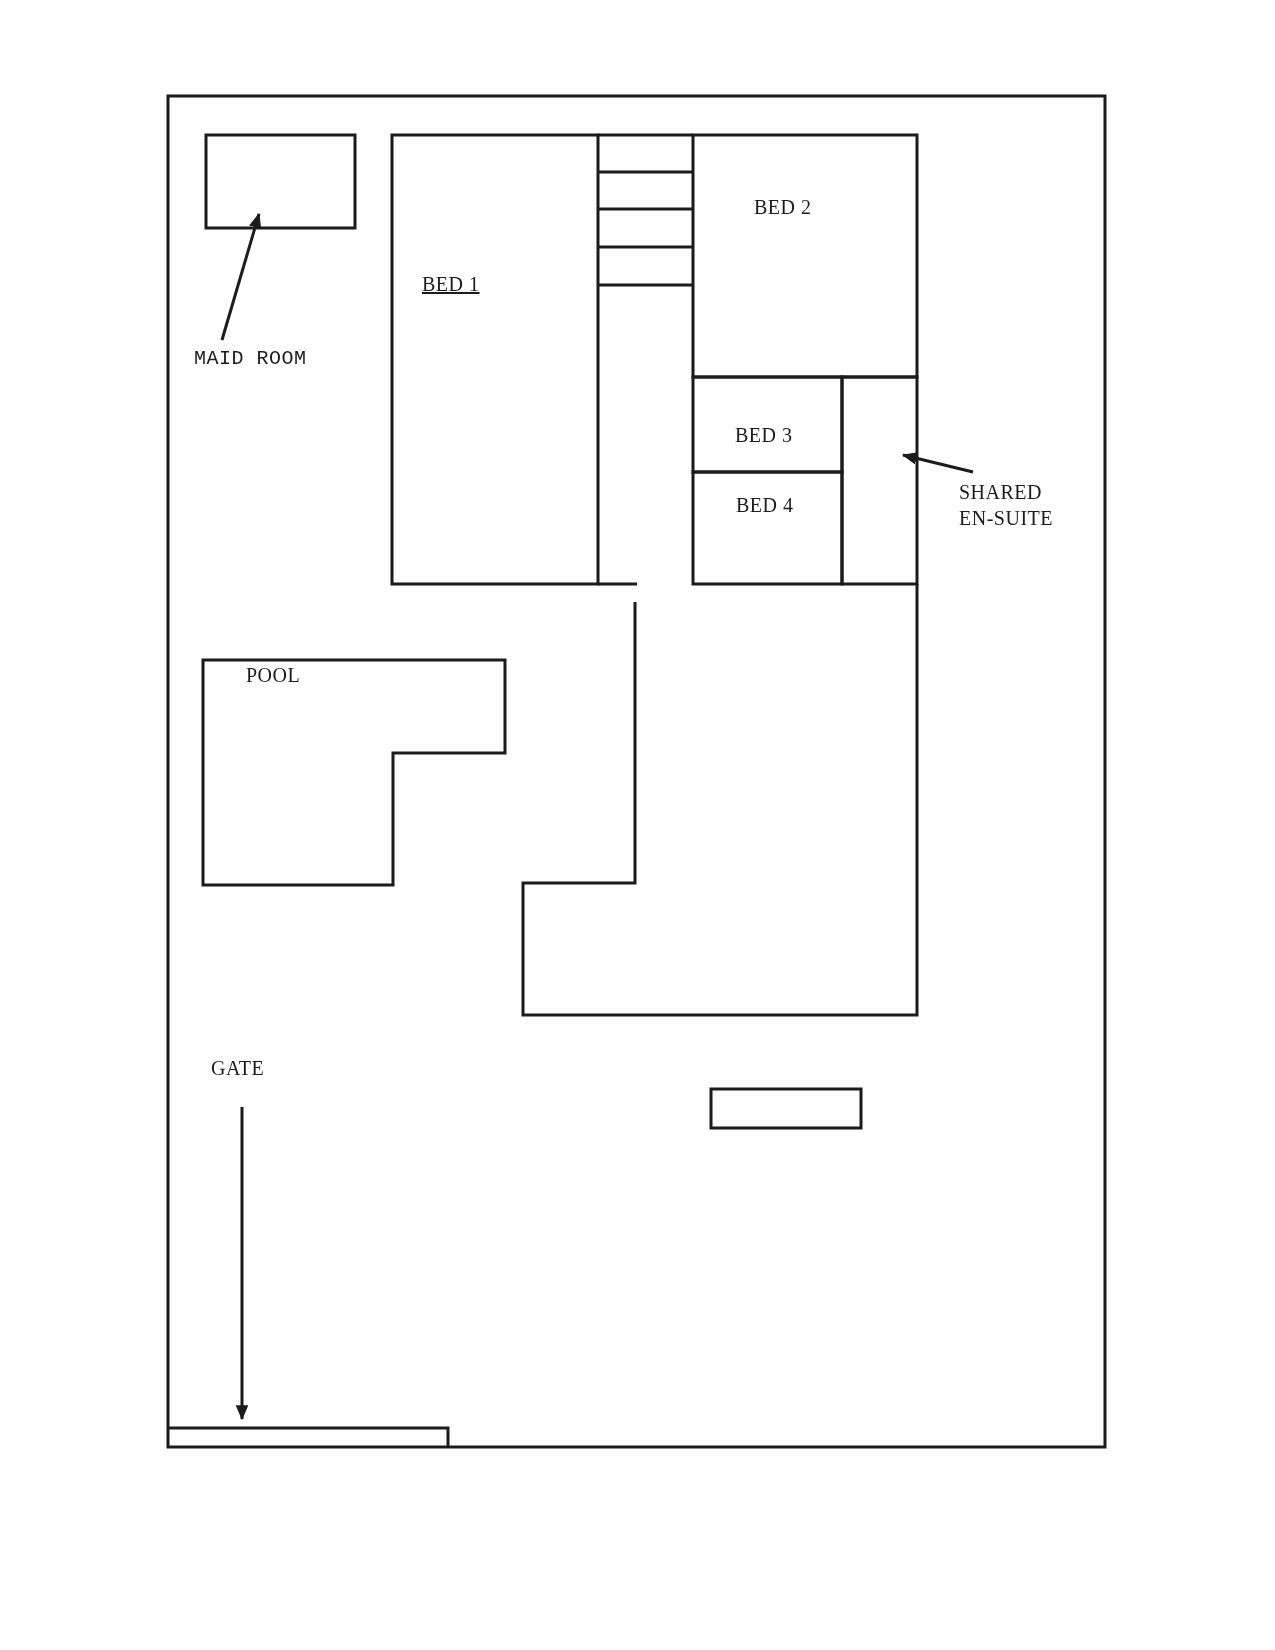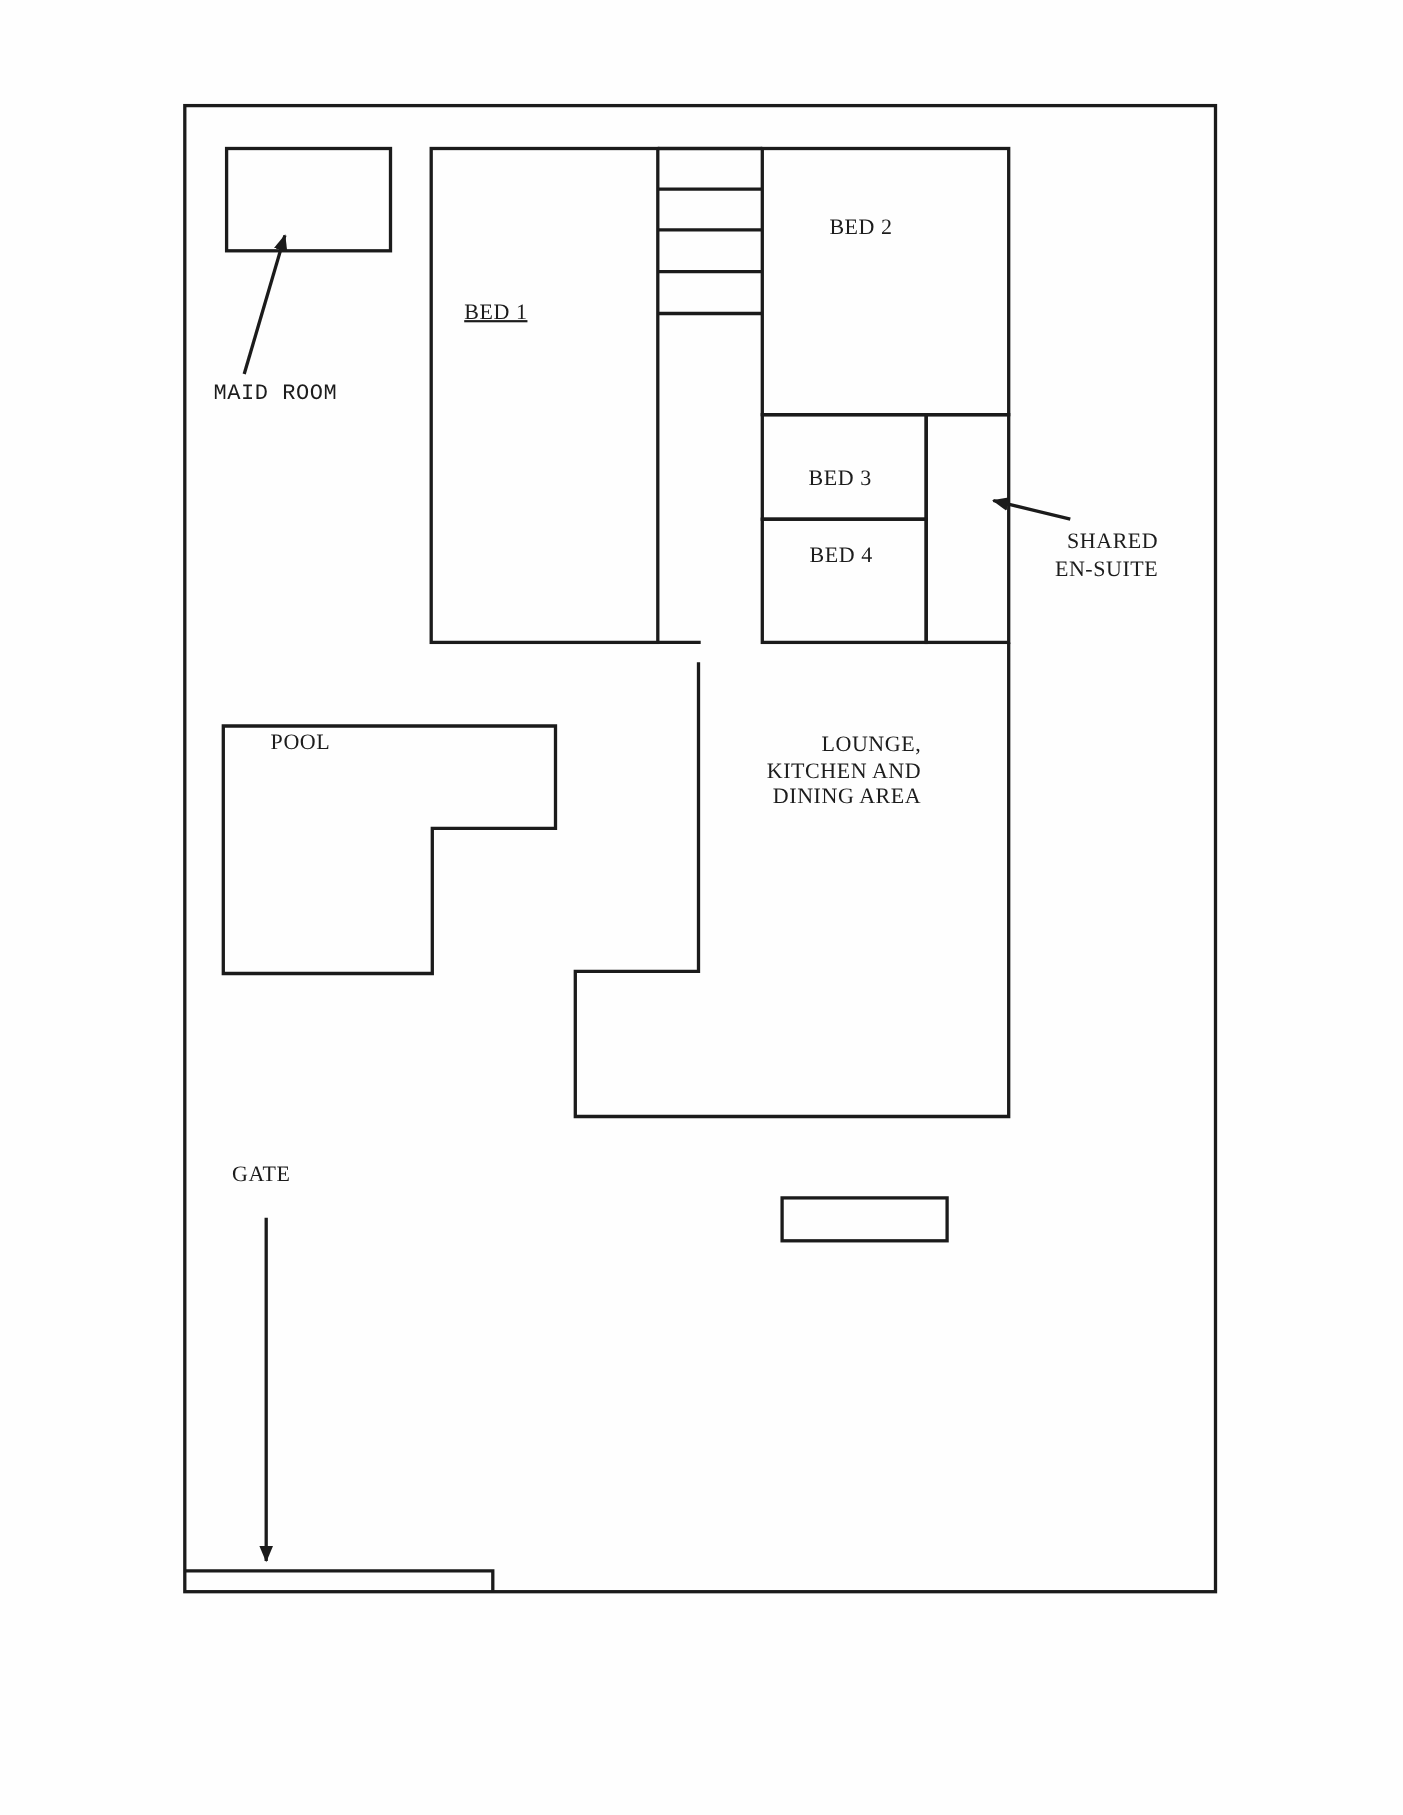--- a/index.html
+++ b/index.html
@@ -23,21 +23,21 @@
     height: 1650px;
   }
   .lbl {
     position: absolute;
     font-size: 20px;
     color: #1c1c1c;
     letter-spacing: 0.5px;
     white-space: nowrap;
     line-height: 24px;
   }
-  .lbl span { display: block; text-align: right; }
+  .lbl span { display: block; }
   .lounge-lbl { line-height: 23.5px; }
   .ensuite-lbl { line-height: 26px; }
 </style>
 </head>
 <body>
 
 <div id="page">
 
   <svg id="plan-svg" viewBox="0 0 1275 1650">
     <defs>
@@ -91,23 +91,18 @@
 
   <span class="lbl" style="left:735px; top:423px;">BED 3</span>
 
   <span class="lbl" style="left:736px; top:493px;font-family:Liberation Serif, serif;">BED 4</span>
 
   <div class="lbl ensuite-lbl" style="left:959px; top:479px;">
     <span>SHARED</span>
     <span>EN-SUITE</span>
   </div>
 
-  <div class="lbl lounge-lbl" style="left:697px; top:666px;">
-    <span>LOUNGE,</span>
-    <span>KITCHEN AND</span>
-    <span>DINING AREA</span>
-  </div>
 
   <span class="lbl" style="left:246px; top:663px;">POOL</span>
 
   <span class="lbl" style="left:211px; top:1056px;">GATE</span>
 
 </div>
 
 </body></html>

